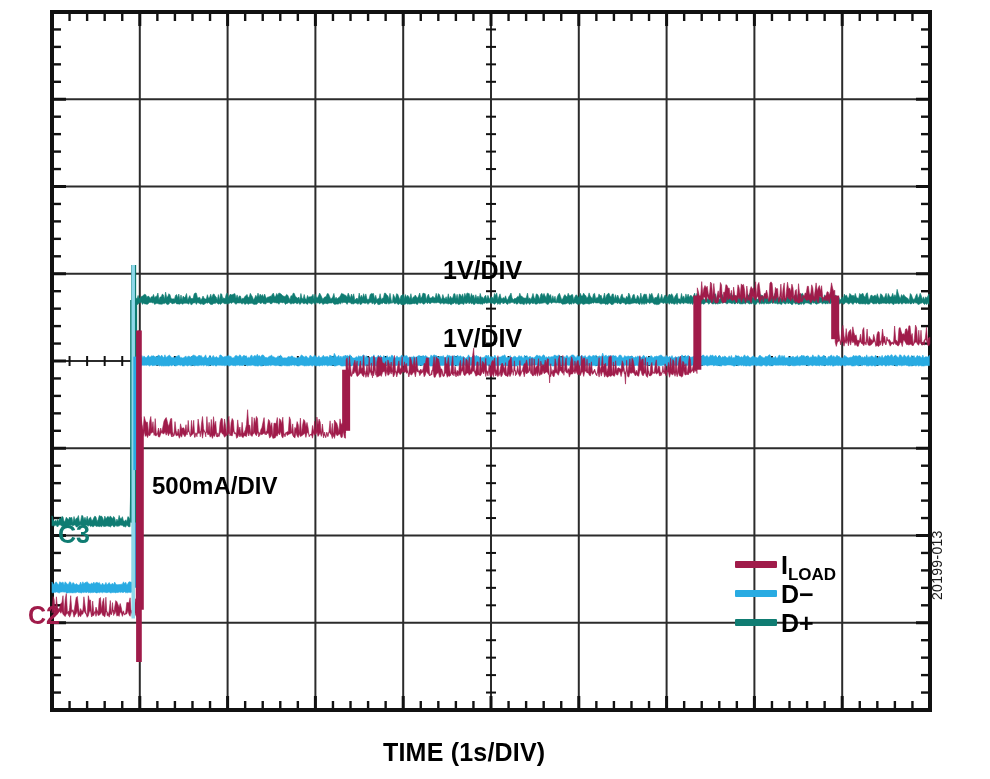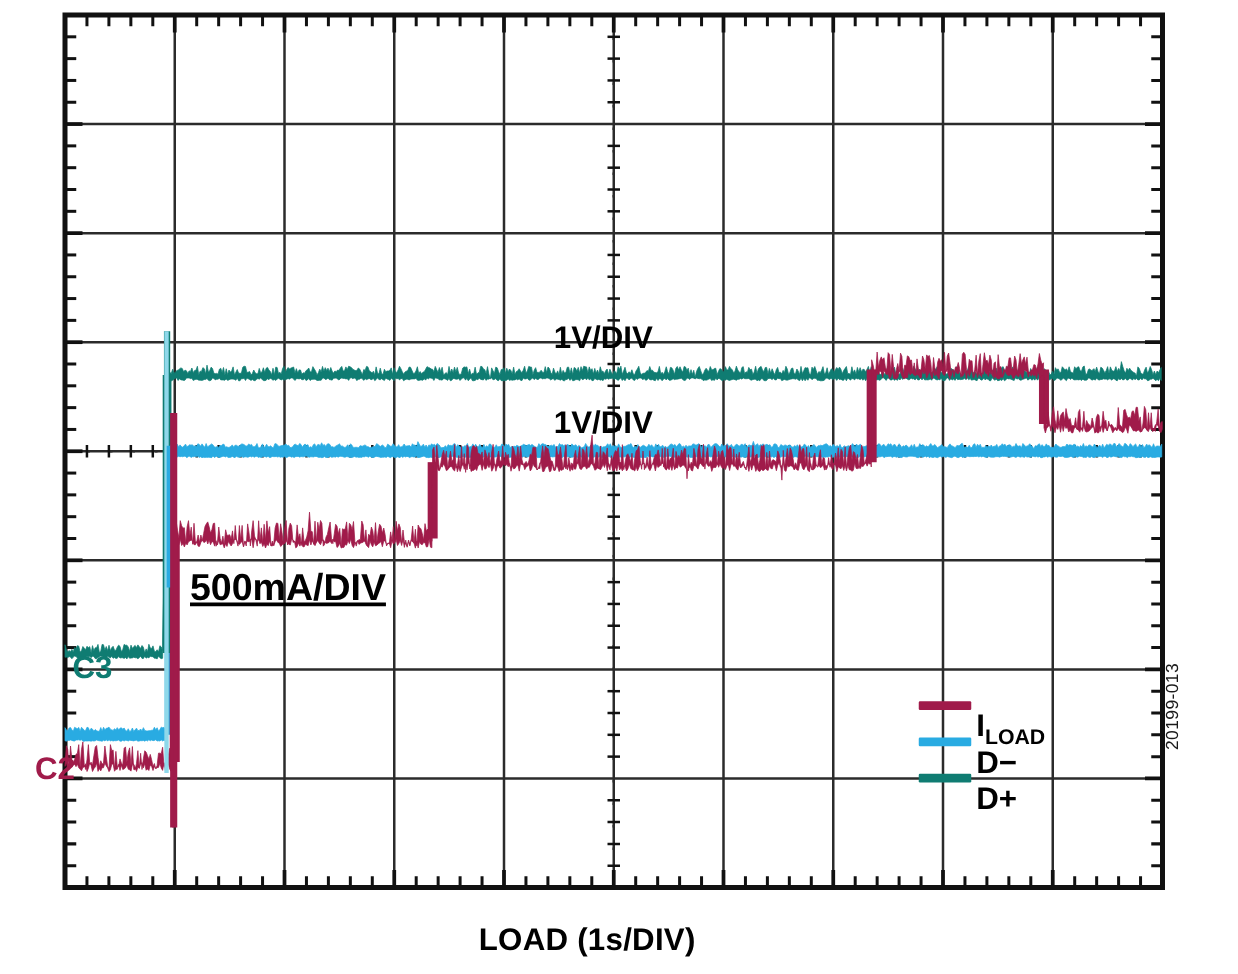--- a/index.html
+++ b/index.html
@@ -26,42 +26,42 @@
   .ovl {
     position: absolute;
     font-family: "Liberation Sans", sans-serif;
     font-weight: bold;
     white-space: nowrap;
     line-height: 1;
     color: #000000;
   }
   #label-1vdiv-top { left: 443px; top: 258px; font-size: 25px; }
   #label-1vdiv-bot { left: 443px; top: 326px; font-size: 25px; }
-  #label-500ma    { left: 152px; top: 456px; font-size: 30px; text-decoration: underline; }
+  #label-500ma    { left: 152px; top: 474px; font-size: 24px; }
   #label-c3 { left: 10px;  top: 522px; font-size: 25px; color: #0F7C72; margin-left: 48px; }
   #label-c2 { left: 28px;  top: 603px; font-size: 25px; color: #A01B4A; }
   #label-time { left: 383px; top: 740px; font-size: 25px; letter-spacing: .2px; }
   #label-docnum {
     left: 930px; top: 600px;
     font-size: 14px;
     font-weight: normal;
     color: #1a1a1a;
     transform: rotate(-90deg);
     transform-origin: 0 0;
     letter-spacing: .3px;
   }
   .legend-text { font-size: 25px; font-weight: bold; color: #000; }
   .legend-sub { font-size: 17px; }
   #legend { position: absolute; left: 735px; top: 551px; }
   .legend-row { position: relative; height: 29px; }
   .legend-swatch {
     position: absolute; left: 0; top: 10px;
     width: 42px; height: 7px; border-radius: 1px;
   }
-  .legend-label { position: absolute; left: 46px; top: 16px; }
+  .legend-label { position: absolute; left: 46px; top: 0; }
 </style>
 </head>
 <body>
 
 <div id="figure">
 
   <svg class="scope-svg" id="scope" width="990" height="779">
       <g>
         <line x1="139.8" y1="12" x2="139.8" y2="710" stroke="#2b2b2b" stroke-width="2"></line>
         <line x1="227.6" y1="12" x2="227.6" y2="710" stroke="#2b2b2b" stroke-width="2"></line>
@@ -363,21 +363,21 @@
       </g>
     </svg>
 
   <div class="ovl" id="label-1vdiv-top">1V/DIV</div>
   <div class="ovl" id="label-1vdiv-bot">1V/DIV</div>
   <div class="ovl" id="label-500ma">500mA/DIV</div>
 
   <div class="ovl" id="label-c3" style="color: rgb(15, 124, 114);">C3</div>
   <div class="ovl" id="label-c2" style="color: rgb(160, 27, 74);">C2</div>
 
-  <div class="ovl" id="label-time">LOAD (1s/DIV)</div>
+  <div class="ovl" id="label-time">TIME (1s/DIV)</div>
 
   <div class="ovl" id="label-docnum">20199-013</div>
 
   <div id="legend">
     <div class="legend-row">
       <span class="legend-swatch" style="background: rgb(160, 27, 74);"></span>
       <span class="legend-label legend-text"><span>I</span><sub class="legend-sub">LOAD</sub></span>
     </div>
     <div class="legend-row">
       <span class="legend-swatch" style="background: rgb(41, 171, 226);"></span>

